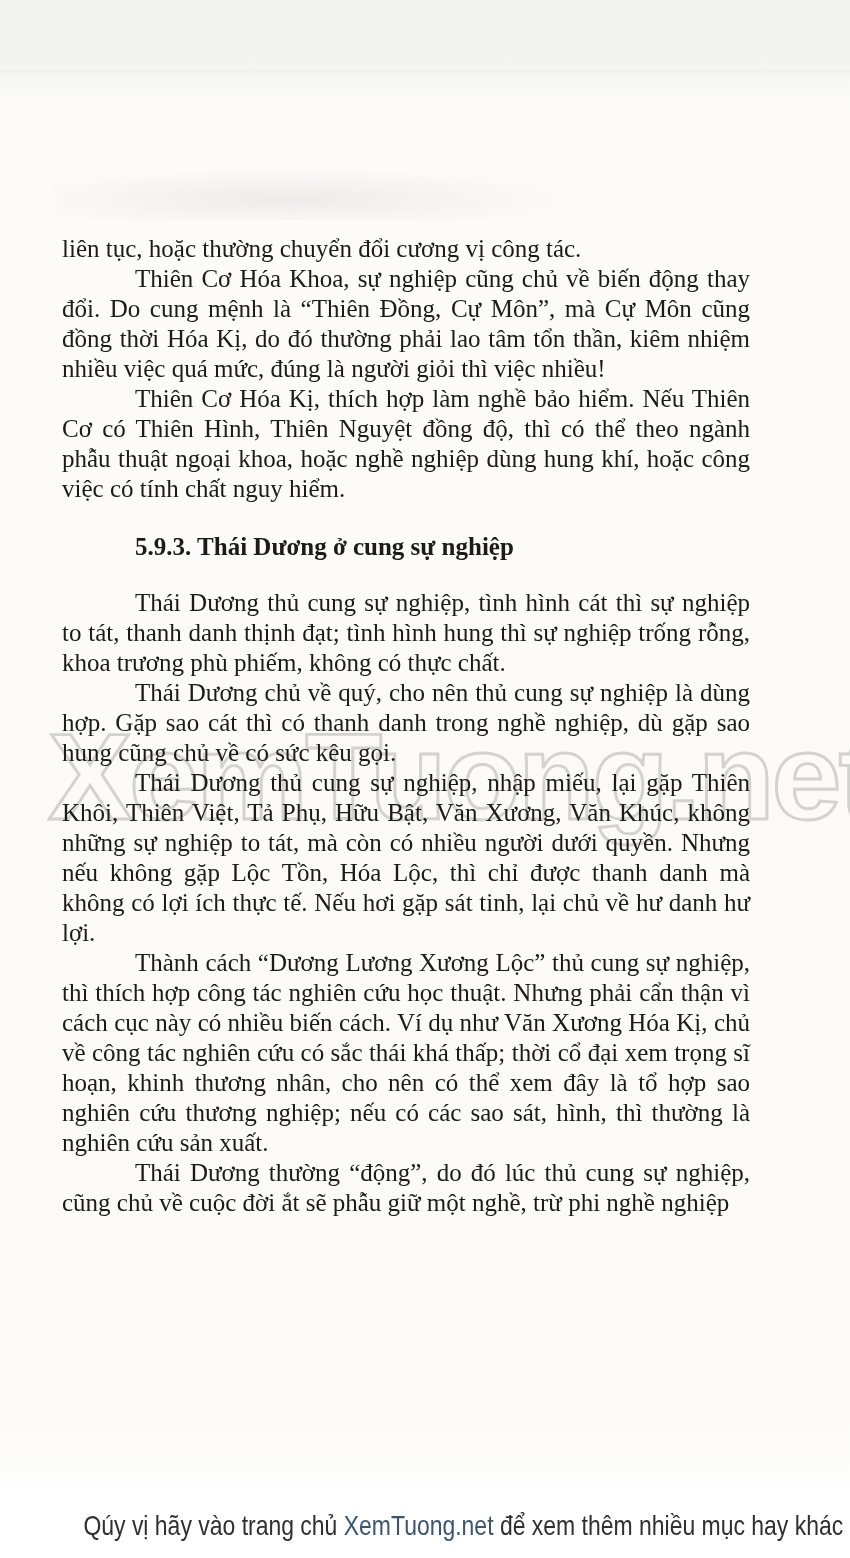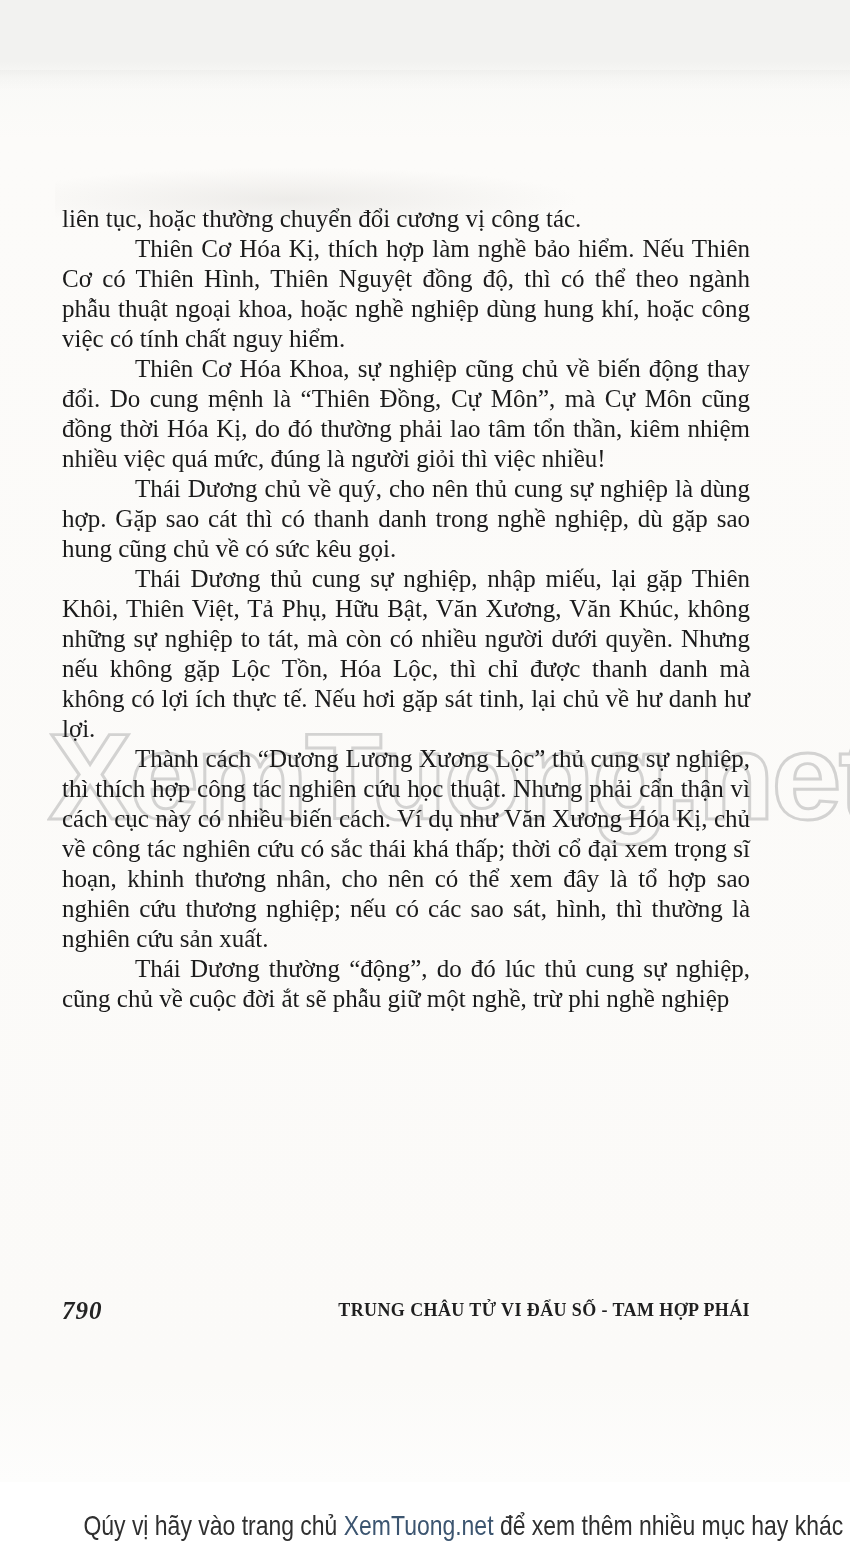--- a/index.html
+++ b/index.html
@@ -58,21 +58,21 @@
     position: absolute;
     z-index: 2;
     top: 204px; left: 62px;
     width: 688px;
     font-size: 25px;
     line-height: 30px;
     color: #1b1b1b;
     text-align: justify;
   }
   .para { text-indent: 73px; }
-  .para.noindent { text-indent: 0; }
+  .para.noindent { text-indent: 0; margin-top: 30px; }
   .heading {
     font-size: 25px;
     font-weight: bold;
     margin: 28px 0 26px 0;
     text-indent: 73px;
     text-align: left;
   }
   
   .footer-row {
     position: absolute;
@@ -121,31 +121,29 @@
 <body>
 
 <div class="scan-page">
   <div class="scan-smudge2"></div>
   <div class="scan-smudge"></div>
 
   <div class="watermark">XemTuong.net</div>
 
   <div class="page-body">
       <p class="para noindent">liên tục, hoặc thường chuyển đổi cương vị công tác.</p>
+      <p class="para">Thiên Cơ Hóa Khoa, sự nghiệp cũng chủ về biến động thay đổi. Do cung mệnh là “Thiên Đồng, Cự Môn”, mà Cự Môn cũng đồng thời Hóa Kị, do đó thường phải lao tâm tổn thần, kiêm nhiệm nhiều việc quá mức, đúng là người giỏi thì việc nhiều!</p>
       <p class="para">Thiên Cơ Hóa Kị, thích hợp làm nghề bảo hiểm. Nếu Thiên Cơ có Thiên Hình, Thiên Nguyệt đồng độ, thì có thể theo ngành phẫu thuật ngoại khoa, hoặc nghề nghiệp dùng hung khí, hoặc công việc có tính chất nguy hiểm.</p>
-      <p class="para">Thiên Cơ Hóa Khoa, sự nghiệp cũng chủ về biến động thay đổi. Do cung mệnh là “Thiên Đồng, Cự Môn”, mà Cự Môn cũng đồng thời Hóa Kị, do đó thường phải lao tâm tổn thần, kiêm nhiệm nhiều việc quá mức, đúng là người giỏi thì việc nhiều!</p>
+      <h3 class="heading">5.9.3. Thái Dương ở cung sự nghiệp</h3>
+      <p class="para">Thái Dương thủ cung sự nghiệp, tình hình cát thì sự nghiệp to tát, thanh danh thịnh đạt; tình hình hung thì sự nghiệp trống rỗng, khoa trương phù phiếm, không có thực chất.</p>
       <p class="para">Thái Dương chủ về quý, cho nên thủ cung sự nghiệp là dùng hợp. Gặp sao cát thì có thanh danh trong nghề nghiệp, dù gặp sao hung cũng chủ về có sức kêu gọi.</p>
       <p class="para">Thái Dương thủ cung sự nghiệp, nhập miếu, lại gặp Thiên Khôi, Thiên Việt, Tả Phụ, Hữu Bật, Văn Xương, Văn Khúc, không những sự nghiệp to tát, mà còn có nhiều người dưới quyền. Nhưng nếu không gặp Lộc Tồn, Hóa Lộc, thì chỉ được thanh danh mà không có lợi ích thực tế. Nếu hơi gặp sát tinh, lại chủ về hư danh hư lợi.</p>
       <p class="para">Thành cách “Dương Lương Xương Lộc” thủ cung sự nghiệp, thì thích hợp công tác nghiên cứu học thuật. Nhưng phải cẩn thận vì cách cục này có nhiều biến cách. Ví dụ như Văn Xương Hóa Kị, chủ về công tác nghiên cứu có sắc thái khá thấp; thời cổ đại xem trọng sĩ hoạn, khinh thương nhân, cho nên có thể xem đây là tổ hợp sao nghiên cứu thương nghiệp; nếu có các sao sát, hình, thì thường là nghiên cứu sản xuất.</p>
       <p class="para">Thái Dương thường “động”, do đó lúc thủ cung sự nghiệp, cũng chủ về cuộc đời ắt sẽ phẫu giữ một nghề, trừ phi nghề nghiệp</p>
     </div>
 
-  <div class="footer-row">
-    <span class="page-num">790</span>
-    <span class="running-title">TRUNG CHÂU TỬ VI ĐẨU SỐ - TAM HỢP PHÁI</span>
-  </div>
 </div>
 
 <div class="bottom-note">
   <span class="squeeze">
     <span>Qúy vị hãy vào trang chủ </span><span class="site-link">XemTuong.net</span><span> để xem thêm nhiều mục hay khác</span>
   </span>
 </div>
 
 </body></html>

